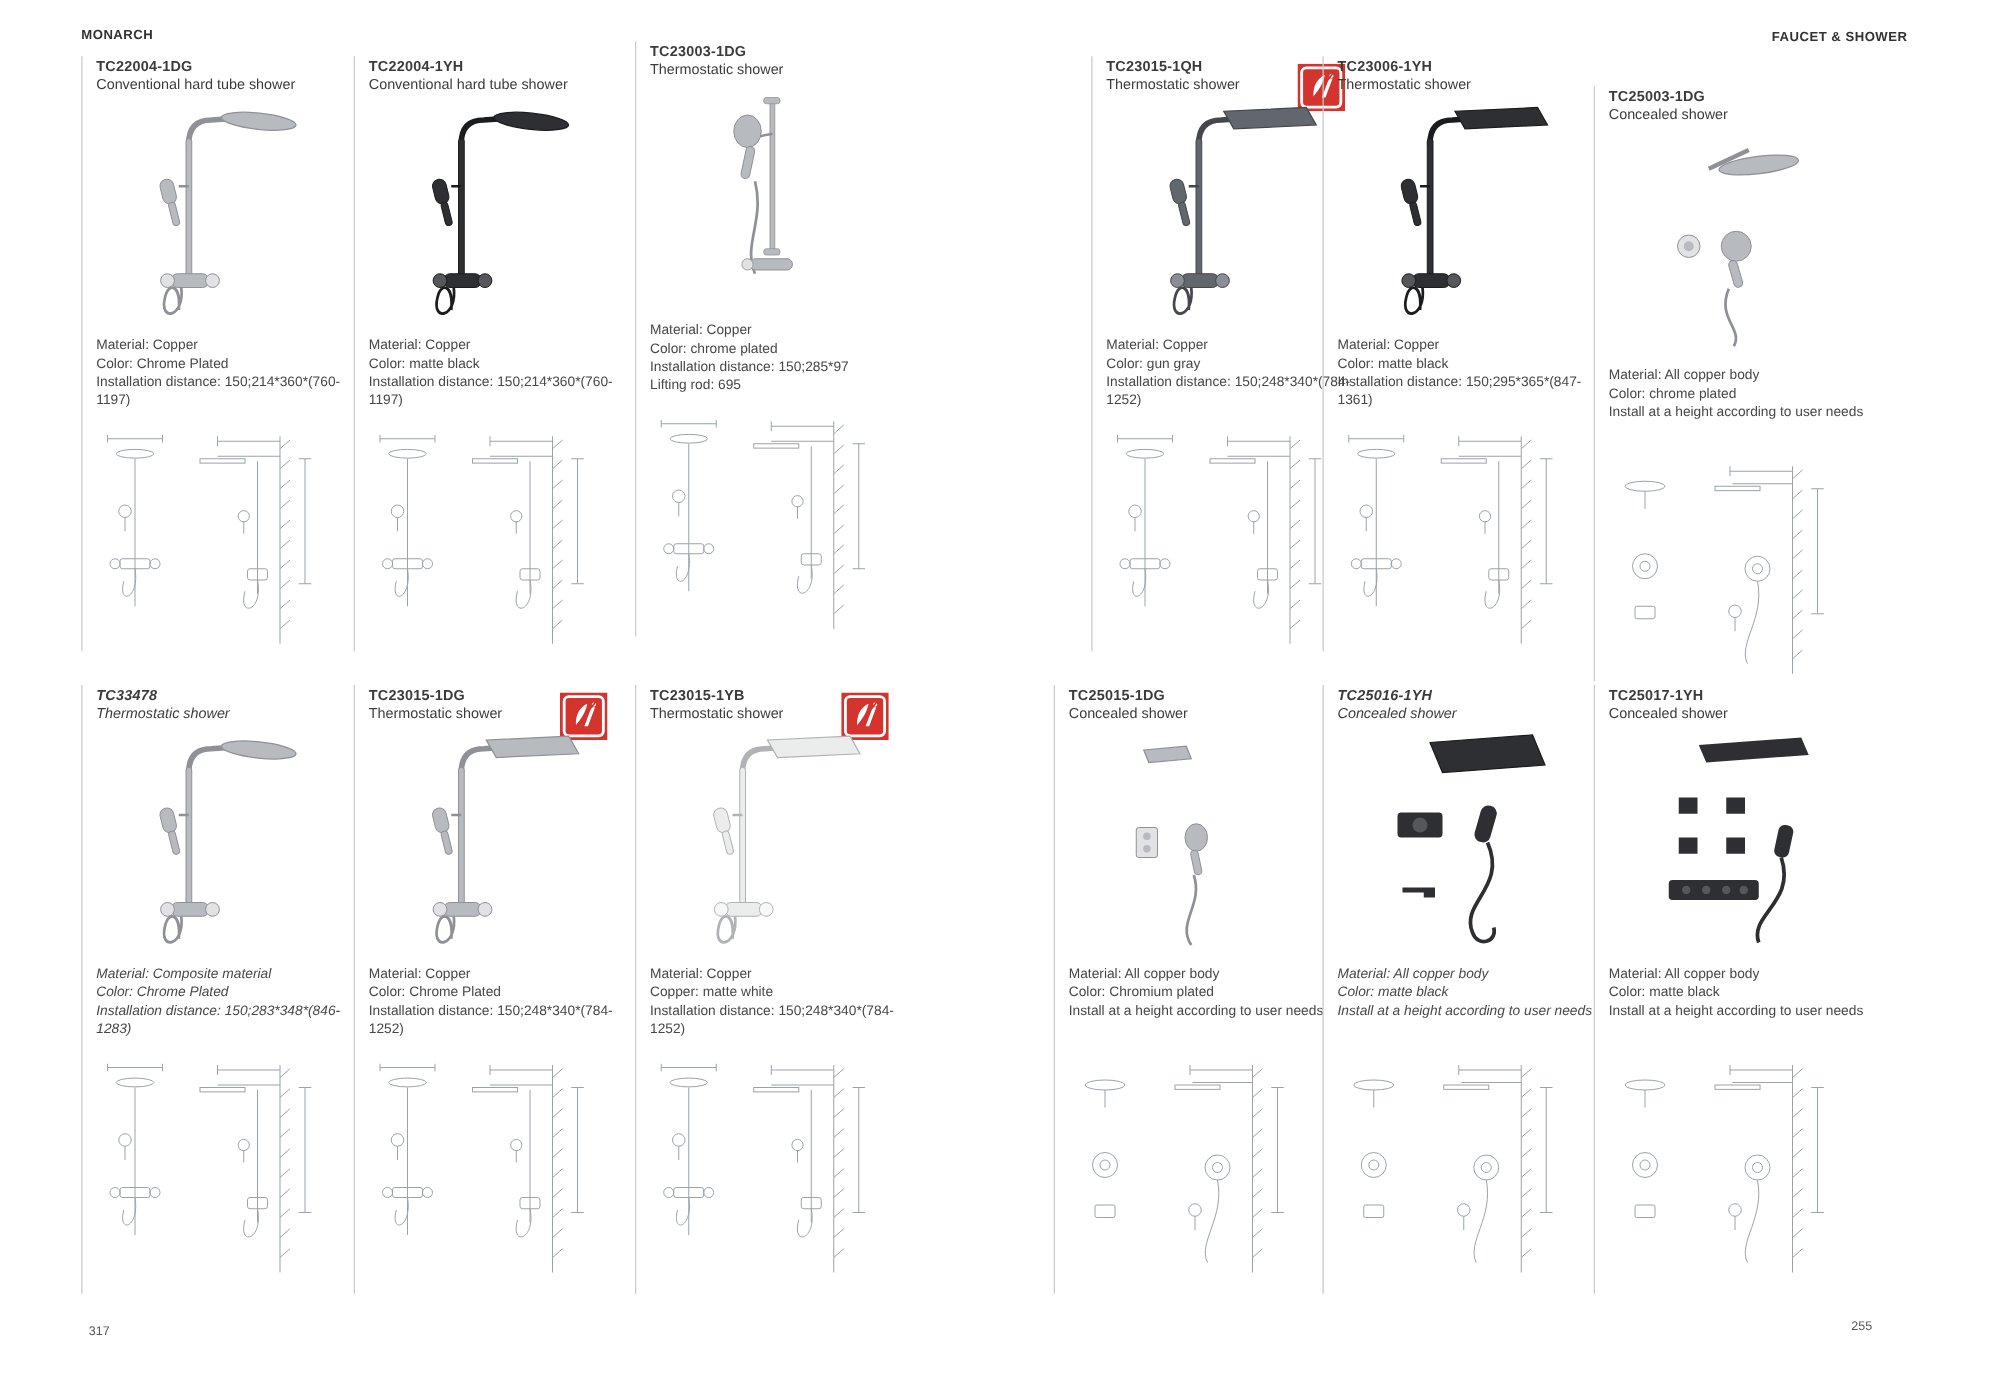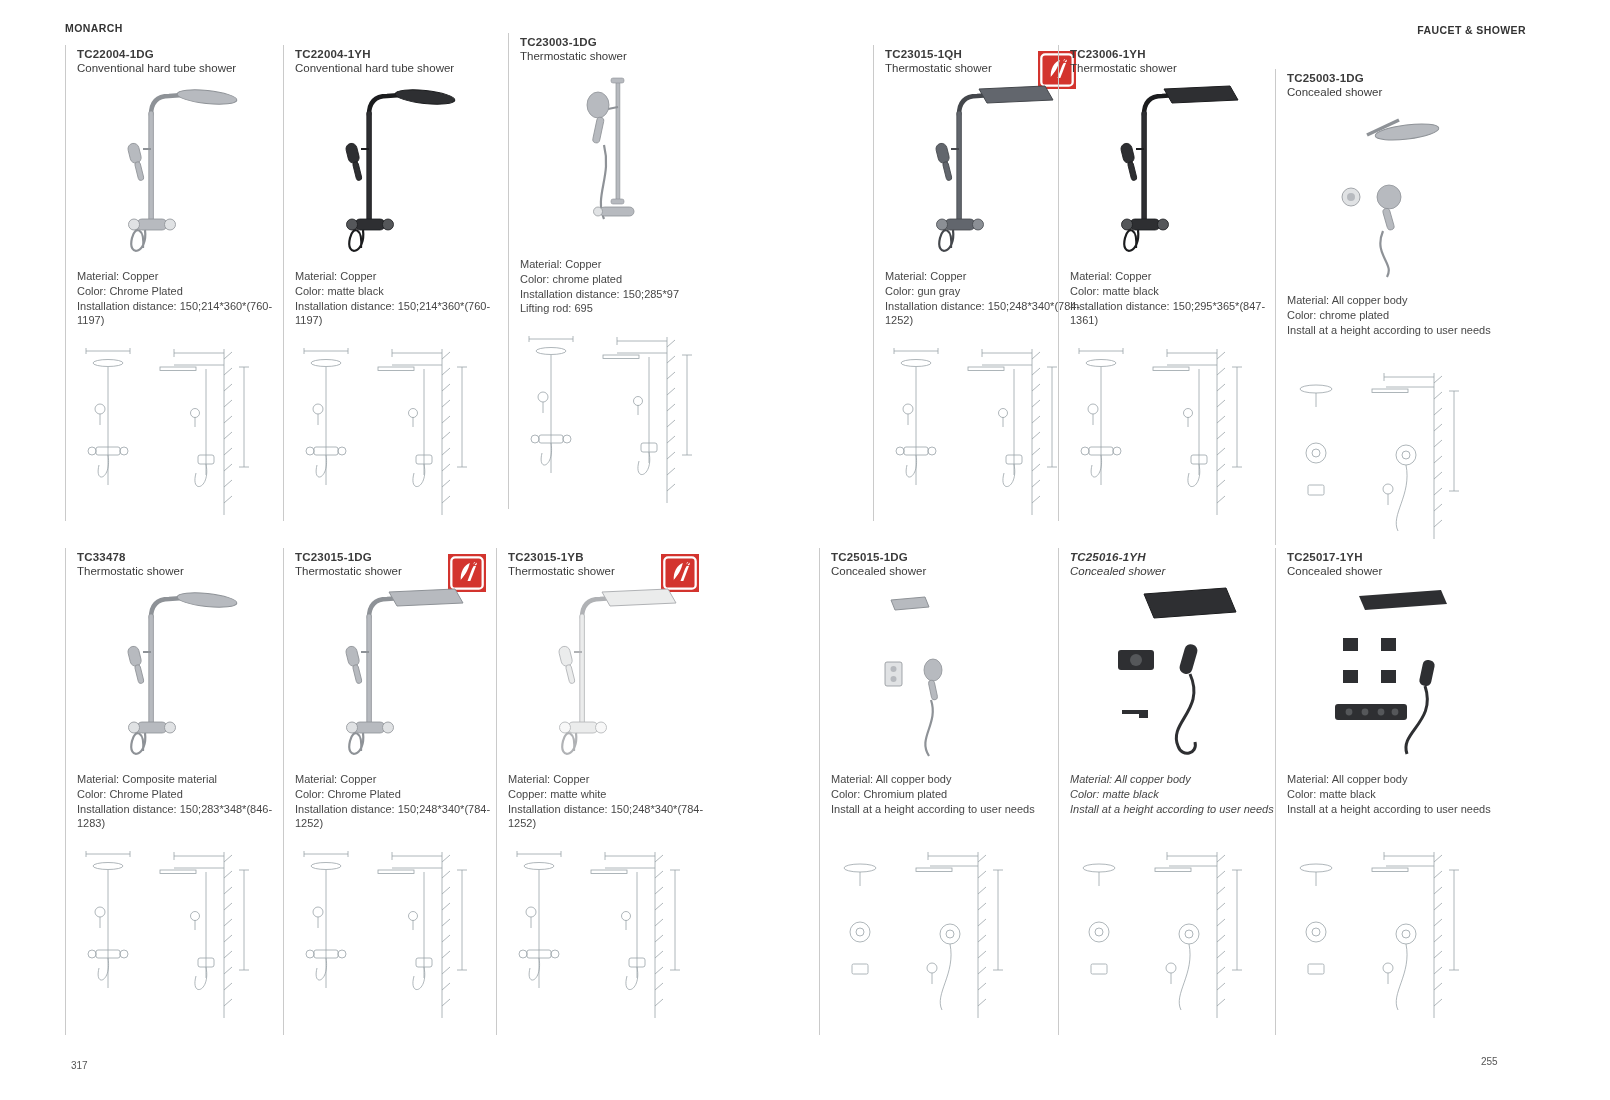--- a/index.html
+++ b/index.html
@@ -363,21 +363,21 @@
               <path d="M122,98 C128,128 106,148 114,164"></path>
               <line x1="170" y1="24" x2="170" y2="124"></line>
               <line x1="165" y1="24" x2="175" y2="24"></line>
               <line x1="165" y1="124" x2="175" y2="124"></line>
               <line x1="100" y1="10" x2="150" y2="10"></line>
               <line x1="100" y1="6" x2="100" y2="14"></line>
             </g>
           </svg>
         </div>
   </div>
-      <div class="cell" style="left: 65px; top: 548px; height: 487px;">
+      <div class="cell" style="left: 65px; top: 548px; height: 487px; font-style: italic;">
     <div class="code">TC33478</div>
     <div class="ptype">Thermostatic shower</div>
 
     <div class="photo">
           <svg width="180" height="185" viewBox="0 0 180 185" xmlns="http://www.w3.org/2000/svg">
             <path d="M66,34 Q66,15 84,15 L112,13" fill="none" stroke="#8e9297" stroke-width="4.5" stroke-linecap="round"></path>
             <ellipse cx="122" cy="16" rx="30" ry="6.5" fill="#b7babf" stroke="#8e9297" transform="rotate(6 122 16)"></ellipse>
             <rect x="63.8" y="30" width="4.6" height="110" rx="2" fill="#b7babf" stroke="#8e9297" stroke-width="0.8"></rect>
             <line x1="58" y1="68" x2="66" y2="68" stroke="#8e9297" stroke-width="2"></line>
             <g transform="rotate(-14 52 84)">
@@ -484,21 +484,21 @@
               <path d="M132,121 C137,146 116,152 122,130"></path>
               <line x1="170" y1="24" x2="170" y2="124"></line>
               <line x1="165" y1="24" x2="175" y2="24"></line>
               <line x1="165" y1="124" x2="175" y2="124"></line>
               <line x1="100" y1="10" x2="150" y2="10"></line>
               <line x1="100" y1="6" x2="100" y2="14"></line>
             </g>
           </svg>
         </div>
   </div>
-      <div class="cell" style="left: 496px; top: 548px; height: 487px;">
+      <div class="cell" style="left: 508px; top: 548px; height: 487px;">
     <div class="code">TC23015-1YB</div>
     <div class="ptype">Thermostatic shower</div>
     <div class="badge"><svg width="38" height="38" viewBox="0 0 40 40" xmlns="http://www.w3.org/2000/svg">
             <rect width="40" height="40" fill="#d3342e"></rect>
             <rect x="3.5" y="3.5" width="33" height="33" rx="4" fill="none" stroke="#ffffff" stroke-width="2.4"></rect>
             <path d="M13.5,28 C12.5,19 17,12 23,9.5 C21.5,16.5 18,22 13.5,28 Z" fill="#ffffff"></path>
             <path d="M20.5,28.5 L26.5,12.5 L29.5,12.5 L23.5,28.5 Z" fill="#ffffff"></path>
             <circle cx="28.6" cy="10.2" r="1.7" fill="#ffffff"></circle>
             <line x1="11" y1="31.5" x2="30" y2="8" stroke="#d3342e" stroke-width="1.4"></line>
           </svg></div>
@@ -548,21 +548,21 @@
               <path d="M132,121 C137,146 116,152 122,130"></path>
               <line x1="170" y1="24" x2="170" y2="124"></line>
               <line x1="165" y1="24" x2="175" y2="24"></line>
               <line x1="165" y1="124" x2="175" y2="124"></line>
               <line x1="100" y1="10" x2="150" y2="10"></line>
               <line x1="100" y1="6" x2="100" y2="14"></line>
             </g>
           </svg>
         </div>
   </div>
-      <div class="cell" style="left: 819px; top: 548px; height: 487px;">
+      <div class="cell" style="left: 843px; top: 548px; height: 487px;">
     <div class="code">TC25015-1DG</div>
     <div class="ptype">Concealed shower</div>
 
     <div class="photo">
           <svg width="180" height="185" viewBox="0 0 180 185" xmlns="http://www.w3.org/2000/svg">
             <path d="M52,16 L86,13 L90,23 L56,26 Z" fill="#b7babf" stroke="#8e9297"></path>
             <rect x="46" y="78" width="17" height="24" rx="2" fill="#e0e2e4" stroke="#8e9297" stroke-width="0.8"></rect>
             <circle cx="54.5" cy="85" r="3" fill="#b7babf"></circle>
             <circle cx="54.5" cy="95" r="3" fill="#b7babf"></circle>
             <ellipse cx="94" cy="86" rx="9" ry="11" fill="#b7babf" stroke="#8e9297" stroke-width="0.8"></ellipse>

